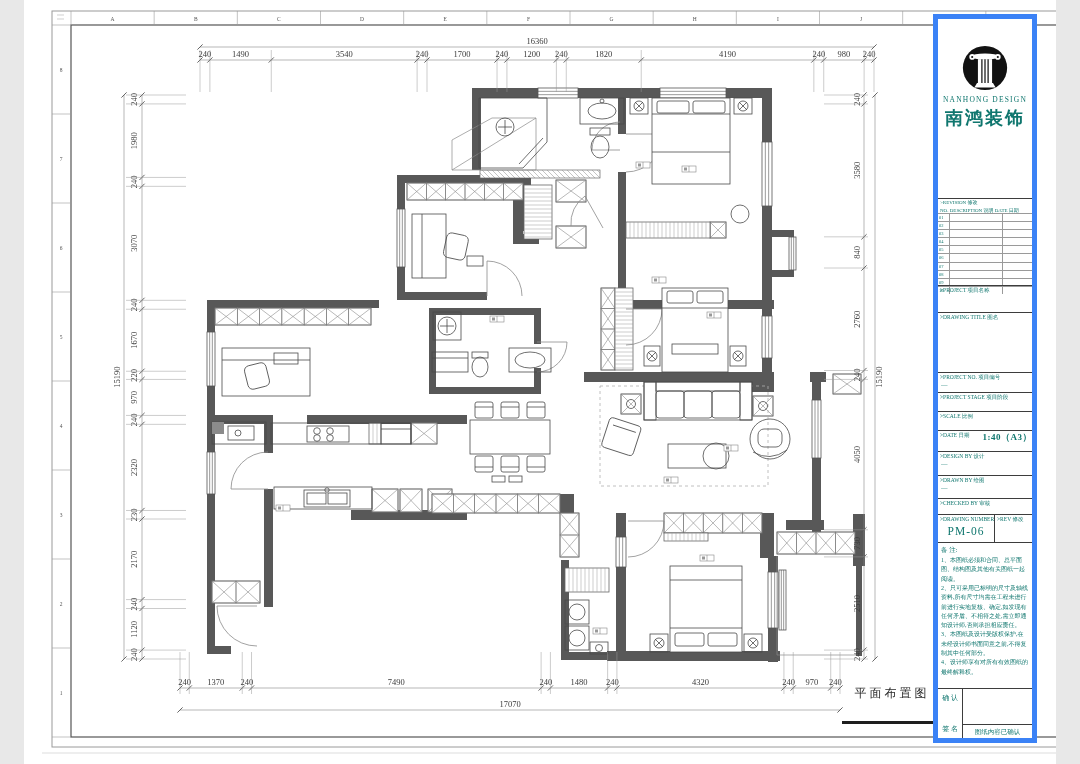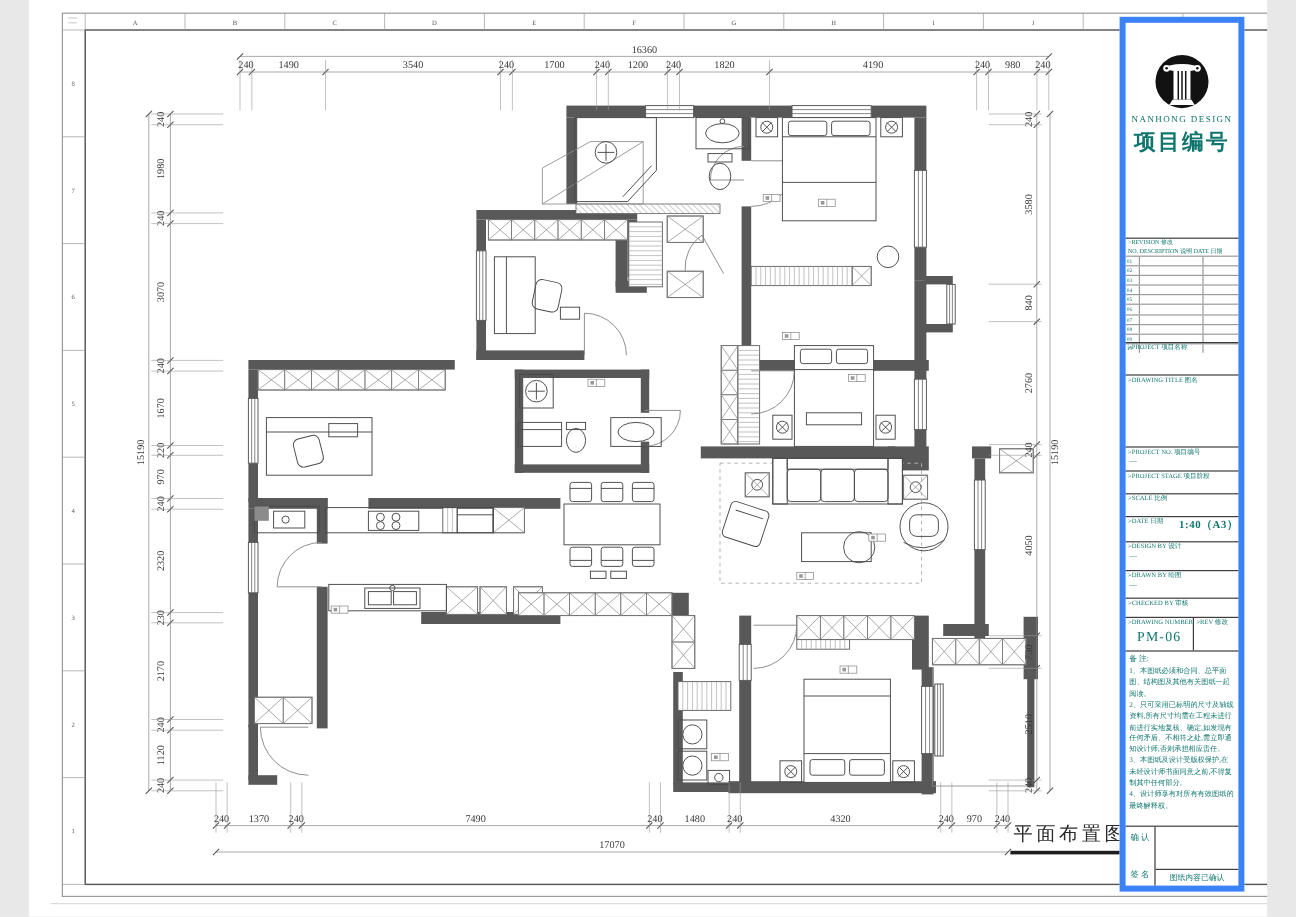--- a/index.html
+++ b/index.html
@@ -34,21 +34,21 @@
   .notes{font-size:6px;line-height:1.55;padding:2px 3px;}
   .notes .nt{font-size:6.5px;margin-bottom:1px;}
   .confirm{display:flex;height:100%;}
   .cf-left{width:25px;border-right:1px solid #3d3d3d;box-sizing:border-box;text-align:center;
            display:flex;flex-direction:column;justify-content:center;gap:21px;font-size:7px;}
   .cf-right{flex:1;display:flex;flex-direction:column;}
   .cf-sign{flex:1;}
   .cf-note{height:13px;border-top:1px solid #3d3d3d;font-size:6.5px;text-align:center;line-height:13px;}
   
   .plan-title{position:absolute;left:818px;top:685px;width:100px;text-align:center;z-index:4;
-              font-size:16px;letter-spacing:3px;color:#2a2a2a;padding-bottom:3px;
+              font-size:12px;letter-spacing:3px;color:#2a2a2a;padding-bottom:19px;
               border-bottom:3px solid #1e1e1e;font-family:"Liberation Serif",serif;}
 </style>
 </head>
 <body>
 
 <div class="page">
 
   <svg id="plan" width="1080" height="764" viewBox="0 0 1080 764">
     <g id="frame">
         <rect x="28" y="11" width="1022" height="736" fill="none" stroke="#9a9a9a" stroke-width="1"></rect>
@@ -890,21 +890,21 @@
           <circle cx="11.5" cy="13.5" r="1.2" fill="#121212"></circle>
             <circle cx="40.5" cy="13.5" r="1.2" fill="#121212"></circle>
           <rect x="18" y="16" width="16" height="27" fill="#fff"></rect>
           <line x1="22.5" y1="16" x2="22.5" y2="43" stroke="#121212" stroke-width="1.4"></line>
           <line x1="26" y1="16" x2="26" y2="43" stroke="#121212" stroke-width="1.4"></line>
           <line x1="29.5" y1="16" x2="29.5" y2="43" stroke="#121212" stroke-width="1.4"></line>
           <polygon points="14,48 38,48 35,43 17,43" fill="#fff"></polygon>
         </svg>
       </div>
       <div class="logo-en">NANHONG DESIGN</div>
-      <div class="logo-cn">项目编号</div>
+      <div class="logo-cn">南鸿装饰</div>
     </div>
 
     <div class="sec" style="top:179px;height:87px;">
       <div class="rev-head">&gt;REVISION  修改</div>
       <div class="rev-head">NO.  DESCRIPTION 说明   DATE 日期</div>
       <div class="rev-rows" id="revrows">
           <div class="rev-row">
             <span class="no">01</span>
             <span class="c1"></span>
             <span class="c2"></span>

